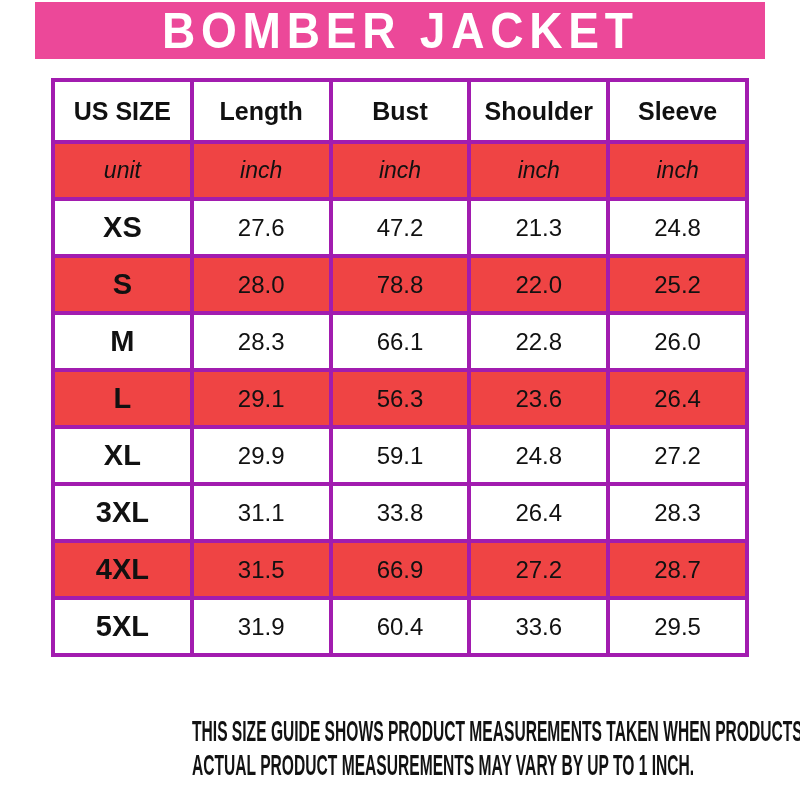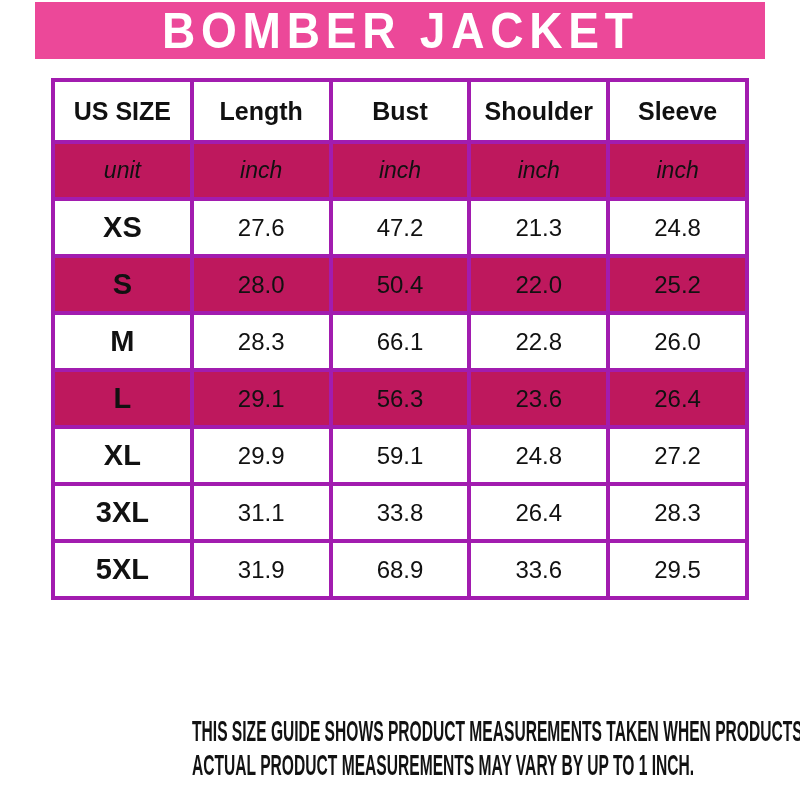--- a/index.html
+++ b/index.html
@@ -69,21 +69,21 @@
   }
   .size-table td.size-cell {
     font-weight: bold;
     font-size: 29px;
   }
   .size-table td.value-cell {
     font-weight: normal;
     font-size: 24px;
   }
   .size-table tr.shaded td {
-    background: #be185d;
+    background: #ef4444;
   }
   footer.note {
     position: absolute;
     left: 0;
     top: 714px;
     width: 800px;
     text-align: center;
   }
   footer.note p {
     margin: 0;
@@ -128,21 +128,21 @@
     <tr>
           <td class="size-cell">XS</td>
           <td class="value-cell">27.6</td>
           <td class="value-cell">47.2</td>
           <td class="value-cell">21.3</td>
           <td class="value-cell">24.8</td>
         </tr>
         <tr class="shaded">
           <td class="size-cell">S</td>
           <td class="value-cell">28.0</td>
-          <td class="value-cell">50.4</td>
+          <td class="value-cell">78.8</td>
           <td class="value-cell">22.0</td>
           <td class="value-cell">25.2</td>
         </tr>
         <tr>
           <td class="size-cell">M</td>
           <td class="value-cell">28.3</td>
           <td class="value-cell">66.1</td>
           <td class="value-cell">22.8</td>
           <td class="value-cell">26.0</td>
         </tr>
@@ -160,24 +160,31 @@
           <td class="value-cell">24.8</td>
           <td class="value-cell">27.2</td>
         </tr>
         <tr>
           <td class="size-cell">3XL</td>
           <td class="value-cell">31.1</td>
           <td class="value-cell">33.8</td>
           <td class="value-cell">26.4</td>
           <td class="value-cell">28.3</td>
         </tr>
+        <tr class="shaded">
+          <td class="size-cell">4XL</td>
+          <td class="value-cell">31.5</td>
+          <td class="value-cell">66.9</td>
+          <td class="value-cell">27.2</td>
+          <td class="value-cell">28.7</td>
+        </tr>
         <tr>
           <td class="size-cell">5XL</td>
           <td class="value-cell">31.9</td>
-          <td class="value-cell">68.9</td>
+          <td class="value-cell">60.4</td>
           <td class="value-cell">33.6</td>
           <td class="value-cell">29.5</td>
         </tr>
       </tbody>
   </table>
 
   <footer class="note">
     <p>THIS SIZE GUIDE SHOWS PRODUCT MEASUREMENTS TAKEN WHEN PRODUCTS ARE LAID FLAT.</p>
     <p>ACTUAL PRODUCT MEASUREMENTS MAY VARY BY UP TO 1 INCH.</p>
   </footer>

